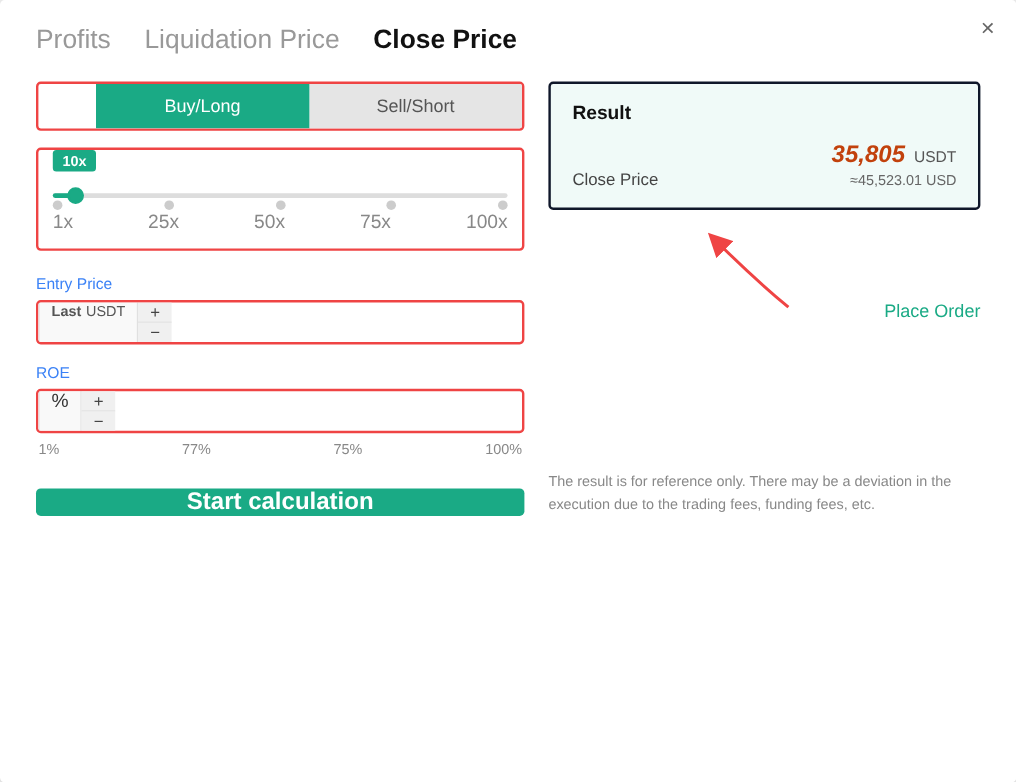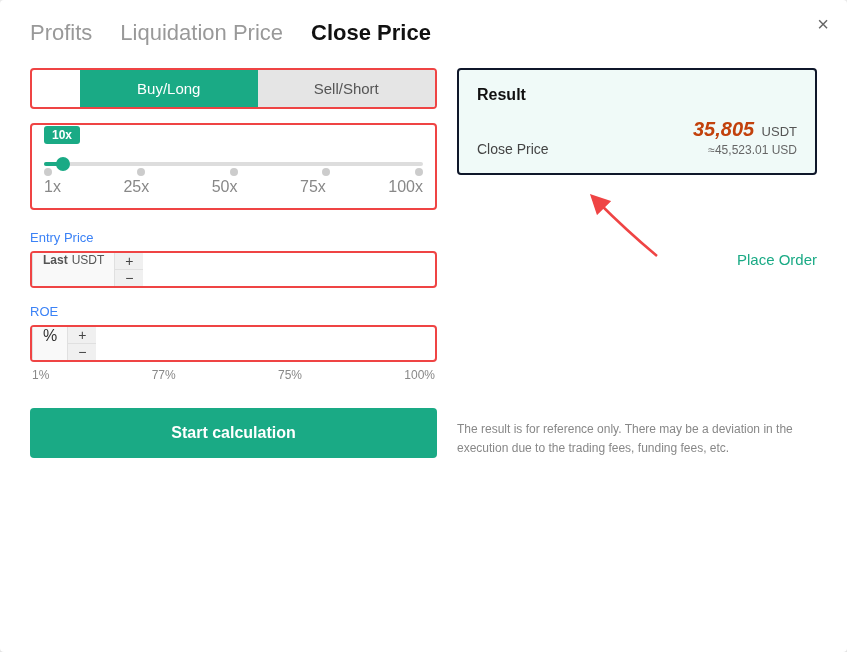--- a/index.html
+++ b/index.html
@@ -222,26 +222,26 @@
       padding: 0 2px;
     }
     .percent-quick span {
       font-size: 12px;
       color: #888;
       cursor: pointer;
     }
     
     .calc-btn {
       width: 100%;
-      padding: 16px;
+      padding: 0;
       background: #1aaa85;
       color: white;
       border: none;
       border-radius: 4px;
-      font-size: 16px;
+      font-size: 20px;
       font-weight: 600;
       cursor: pointer;
       margin-top: 10px;
     }
     
     .result-box {
       border: 2px solid #0f172a;
       border-radius: 4px;
       padding: 16px 18px;
       background: #f0faf8;

